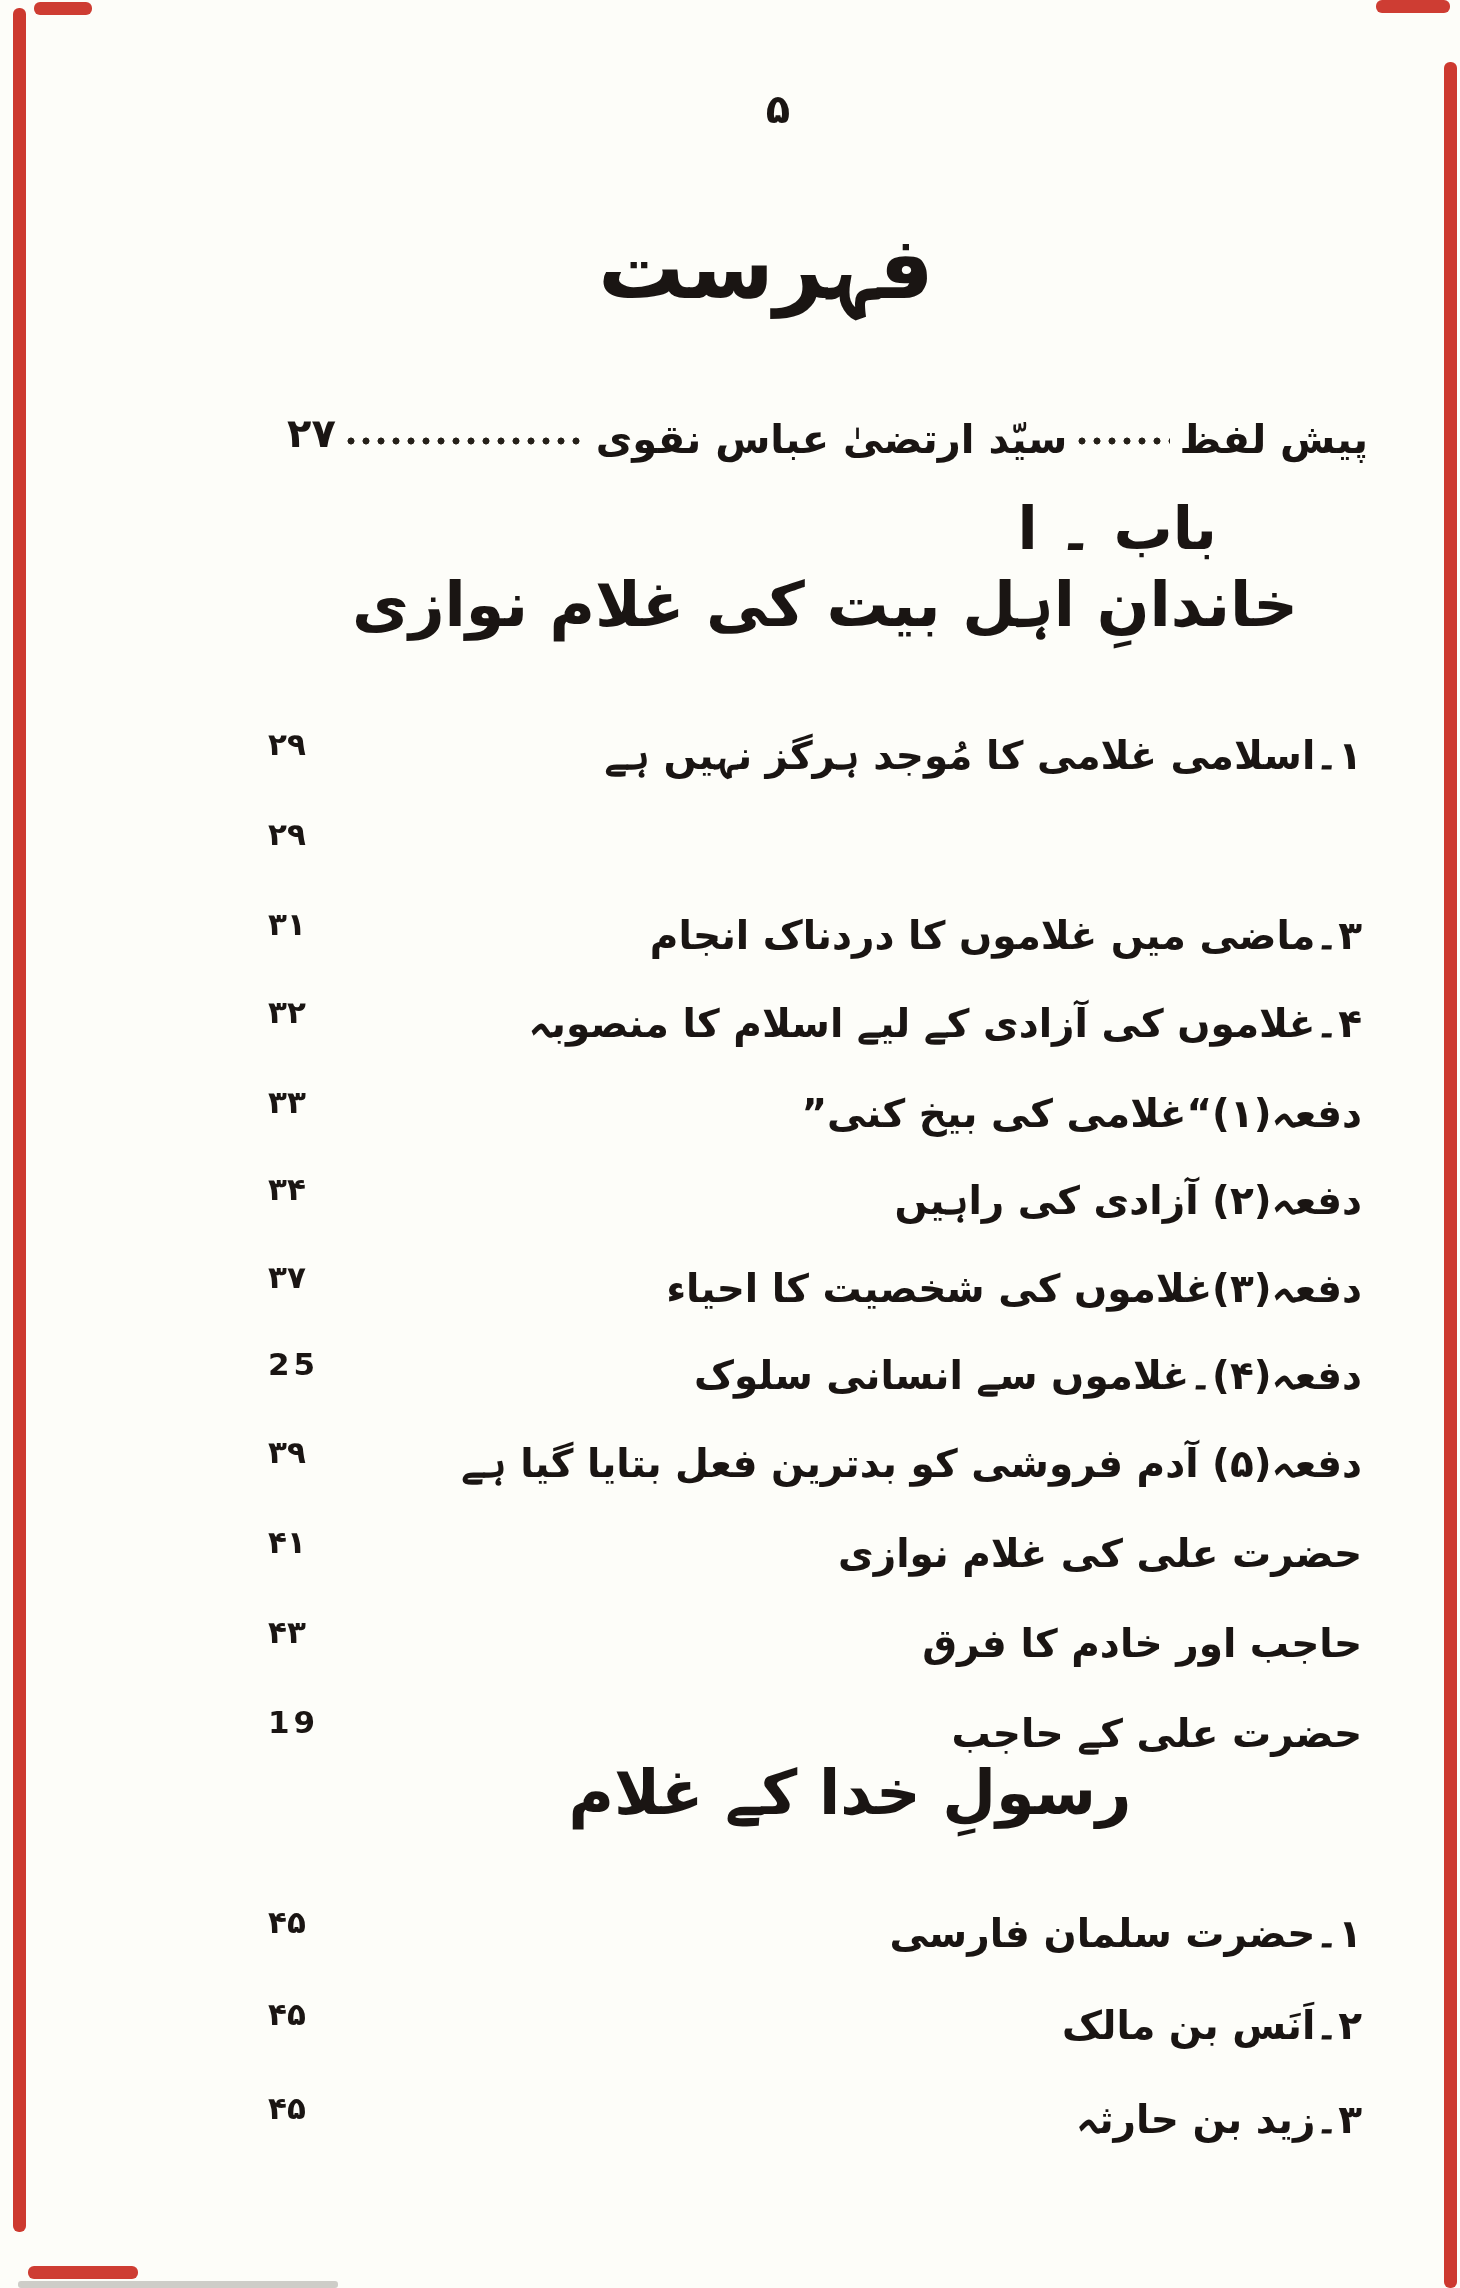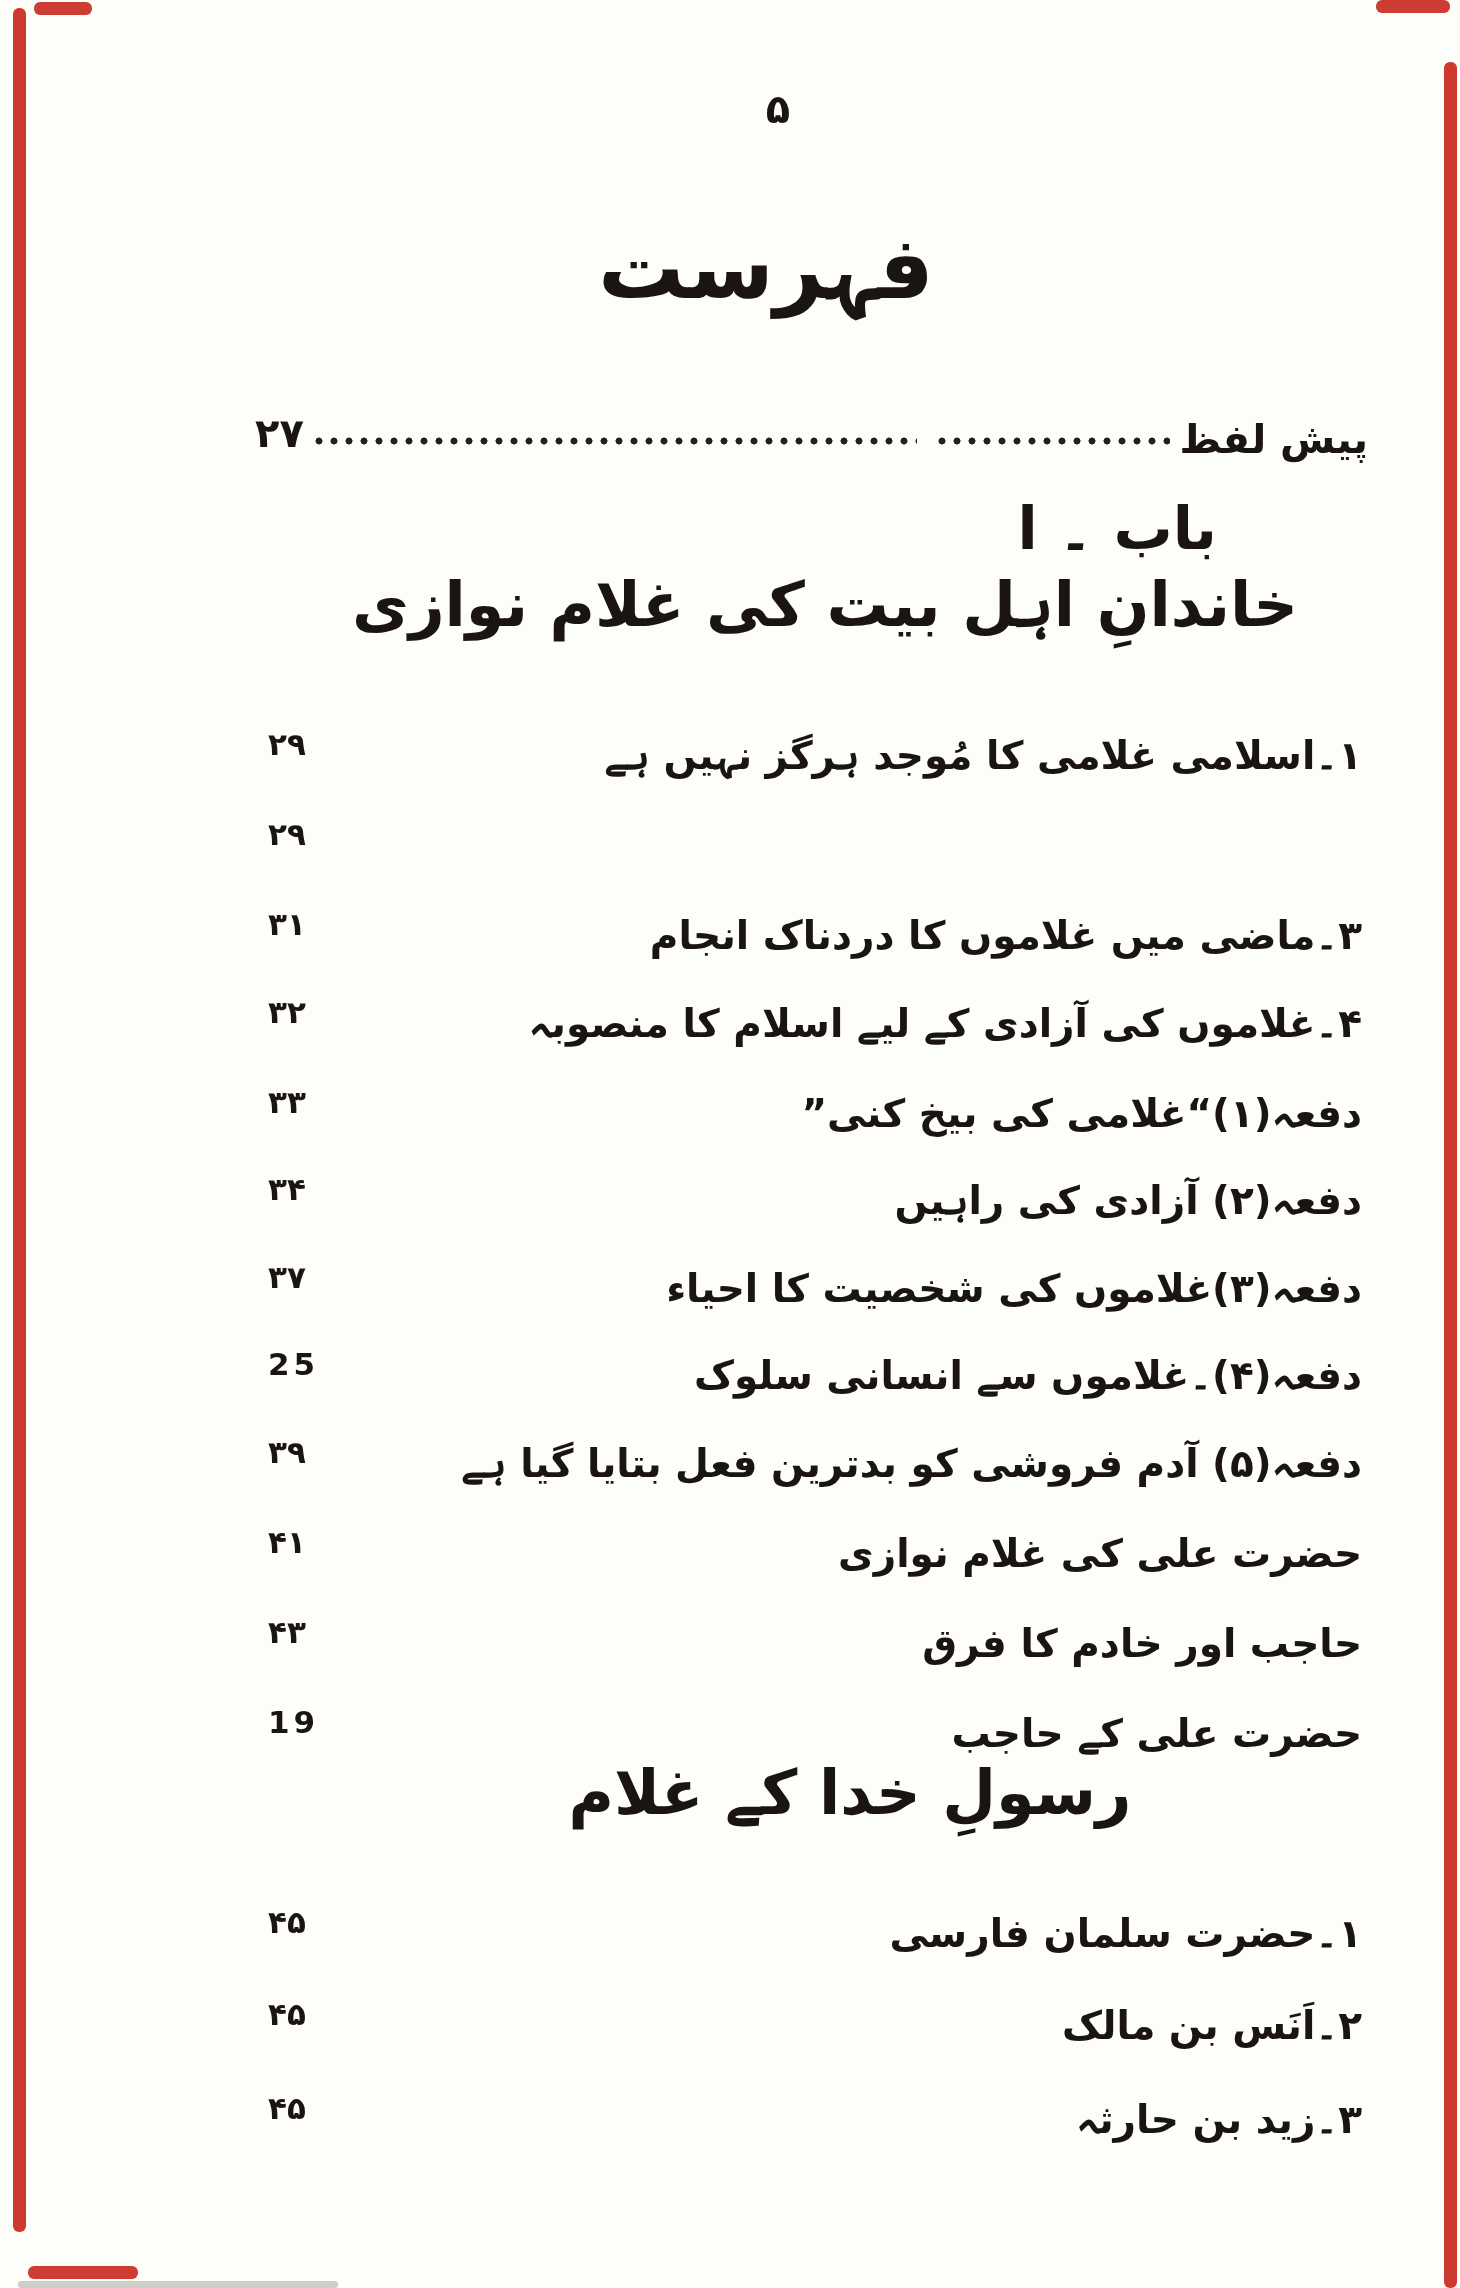--- a/index.html
+++ b/index.html
@@ -37,21 +37,21 @@
   .preface-row{
     position:absolute;top:390px;left:255px;right:92px;
     display:flex;align-items:flex-end;
     font-size:40px;font-weight:bold;
     height:72px;
   }
   .preface-row .leader{flex-grow:1;margin:0 10px 16px 10px;height:10px;
     background-image:radial-gradient(circle at 5px 5px,#252019 3.2px,rgba(0,0,0,0) 3.8px);
     background-size:15px 10px;background-repeat:repeat-x;}
   .preface-row .leader.long{flex-grow:2.6;}
-  .preface-row .num{margin-bottom:6px;}
+  .preface-row .num{margin-bottom:6px;margin-left:32px;}
 
   .chapter{
     position:absolute;top:494px;right:243px;
     font-size:59px;font-weight:bold;
   }
   .section-heading{
     position:absolute;left:0;right:0;
     text-align:center;
     font-size:62px;font-weight:bold;
   }
@@ -83,20 +83,21 @@
   <div class="edge edge-dash edge-bl" style="position:absolute;"></div>
   <div class="smudge-bottom"></div>
 
   <div class="pageno">۵</div>
 
   <div class="doc-title">فہرست</div>
 
   <div class="preface-row">
     <span class="lbl">پیش لفظ</span>
     <span class="leader"></span>
+    <span class="author">سیّد ارتضیٰ عباس نقوی</span>
     <span class="leader long"></span>
     <span class="num">۲۷</span>
   </div>
 
   <div class="chapter">باب ۔ ا</div>
 
   <div class="section-heading s0">خاندانِ اہل بیت کی غلام نوازی</div>
   <div class="section-heading s1">رسولِ خدا کے غلام</div>
 
   <div id="rows">

